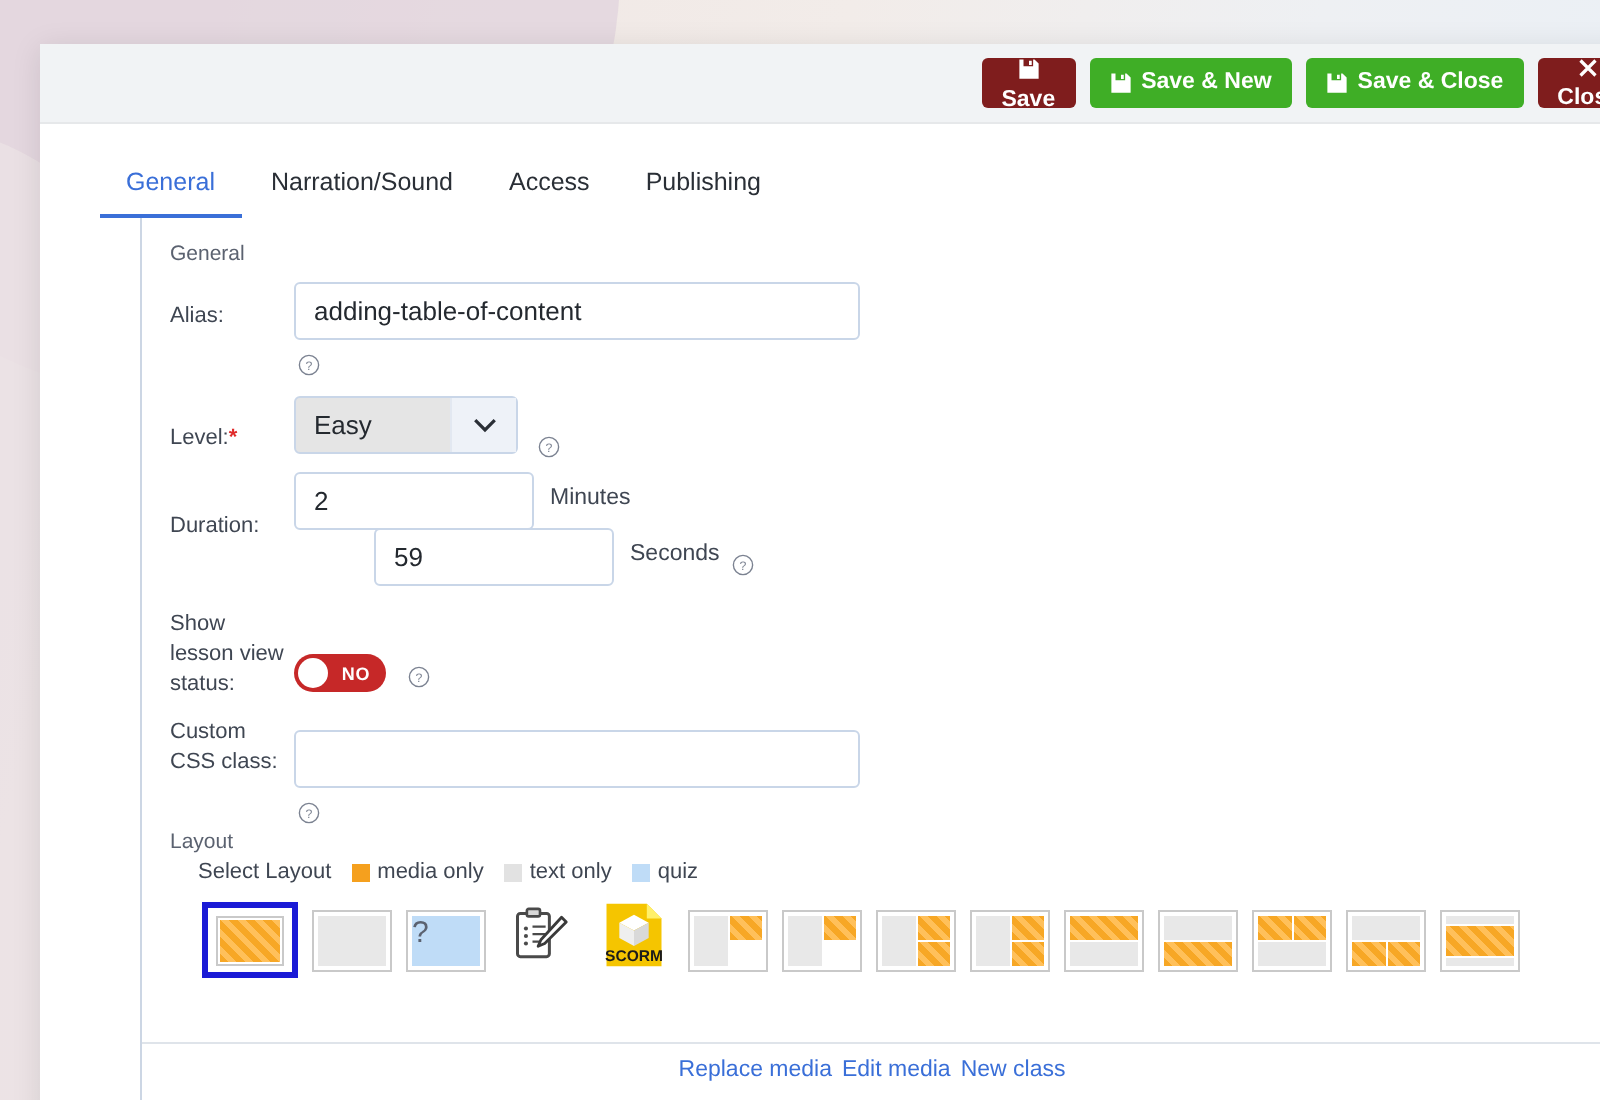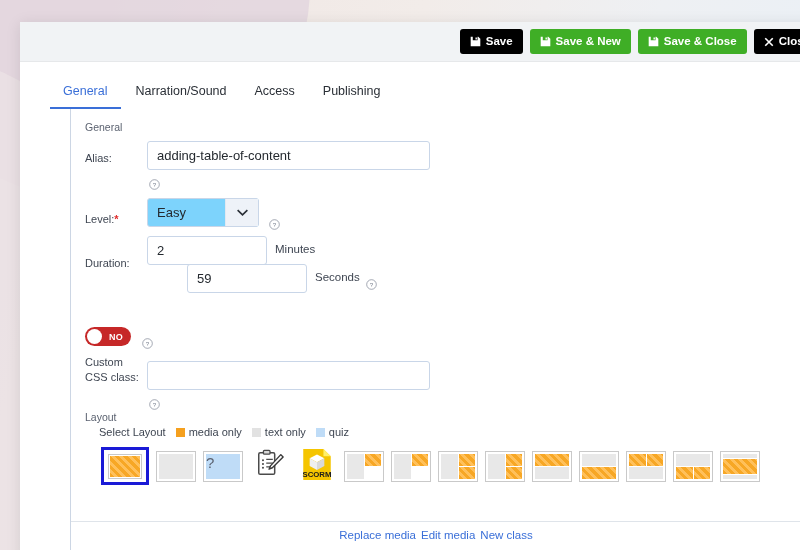--- a/index.html
+++ b/index.html
@@ -47,21 +47,21 @@
   .btn {
     display: inline-flex; align-items: center; gap: 5px;
     height: 25px; padding: 0 10px;
     border: none; border-radius: 3px;
     font-size: 11.5px; font-weight: bold;
     color: #fff; cursor: pointer;
     font-family: "Liberation Sans", sans-serif;
     white-space: nowrap;
     line-height: 1;
   }
-  .btn.dark  { background: #000000; }
+  .btn.dark  { background: #7f1d1d; flex-direction: column; }
   .btn.green { background: #3fae26; }
   .btn svg { display:block; }
 
   
   #tabs {
     display: flex;
     padding: 18px 30px 0 30px;
     gap: 0;
     background: #fff;
   }
@@ -130,21 +130,21 @@
     display:inline-block;
     width: 11px; height: 11px;
     vertical-align: middle;
   }
   .help-row { height: 17px; padding-left: 2px; padding-top:2px; }
 
   
   .sel-wrap {
     position: relative; width: 112px; height: 29px;
     border: 1px solid #c9d6e8; border-radius: 3px;
-    background: #7dd3fc; display:flex; align-items:center;
+    background: #e5e5e5; display:flex; align-items:center;
   }
   .sel-val { font-size: 13px; color:#24292f; padding-left: 9px; }
   .sel-arrow {
     position:absolute; right:0; top:0; bottom:0; width: 33px;
     background: #eef2f8;
     border-left: 1px solid #e2e8f1;
     display:flex; align-items:center; justify-content:center;
   }
 
   .unit { font-size: 11.5px; color:#3f4652; margin-left: 8px; padding-top:7px; }
@@ -334,21 +334,22 @@
                   <circle cx="8" cy="8" r="7" fill="none" stroke="#7b8291" stroke-width="1"></circle>
                   <text x="8" y="11.5" font-size="9" text-anchor="middle" fill="#7b8291" font-family="Liberation Sans">?</text>
                 </svg>
             </span>
           </span>
         </div>
       </div>
     </div>
 
     <div class="field-row" style="margin-top:12px;">
-      <div style="display:flex; align-items:flex-end; padding-top:22px;">
+      <div class="field-label" style="padding-top:0;">Show lesson view status:</div>
+      <div style="display:flex; align-items:center; padding-top:22px;">
         <div class="toggle">
           <span class="knob"></span>
           <span class="lbl">NO</span>
         </div>
         <span style="margin-left:11px; display:flex;">
           <span class="helpicon">
             <svg width="11" height="11" viewBox="0 0 16 16">
                 <circle cx="8" cy="8" r="7" fill="none" stroke="#7b8291" stroke-width="1"></circle>
                 <text x="8" y="11.5" font-size="9" text-anchor="middle" fill="#7b8291" font-family="Liberation Sans">?</text>
               </svg>

